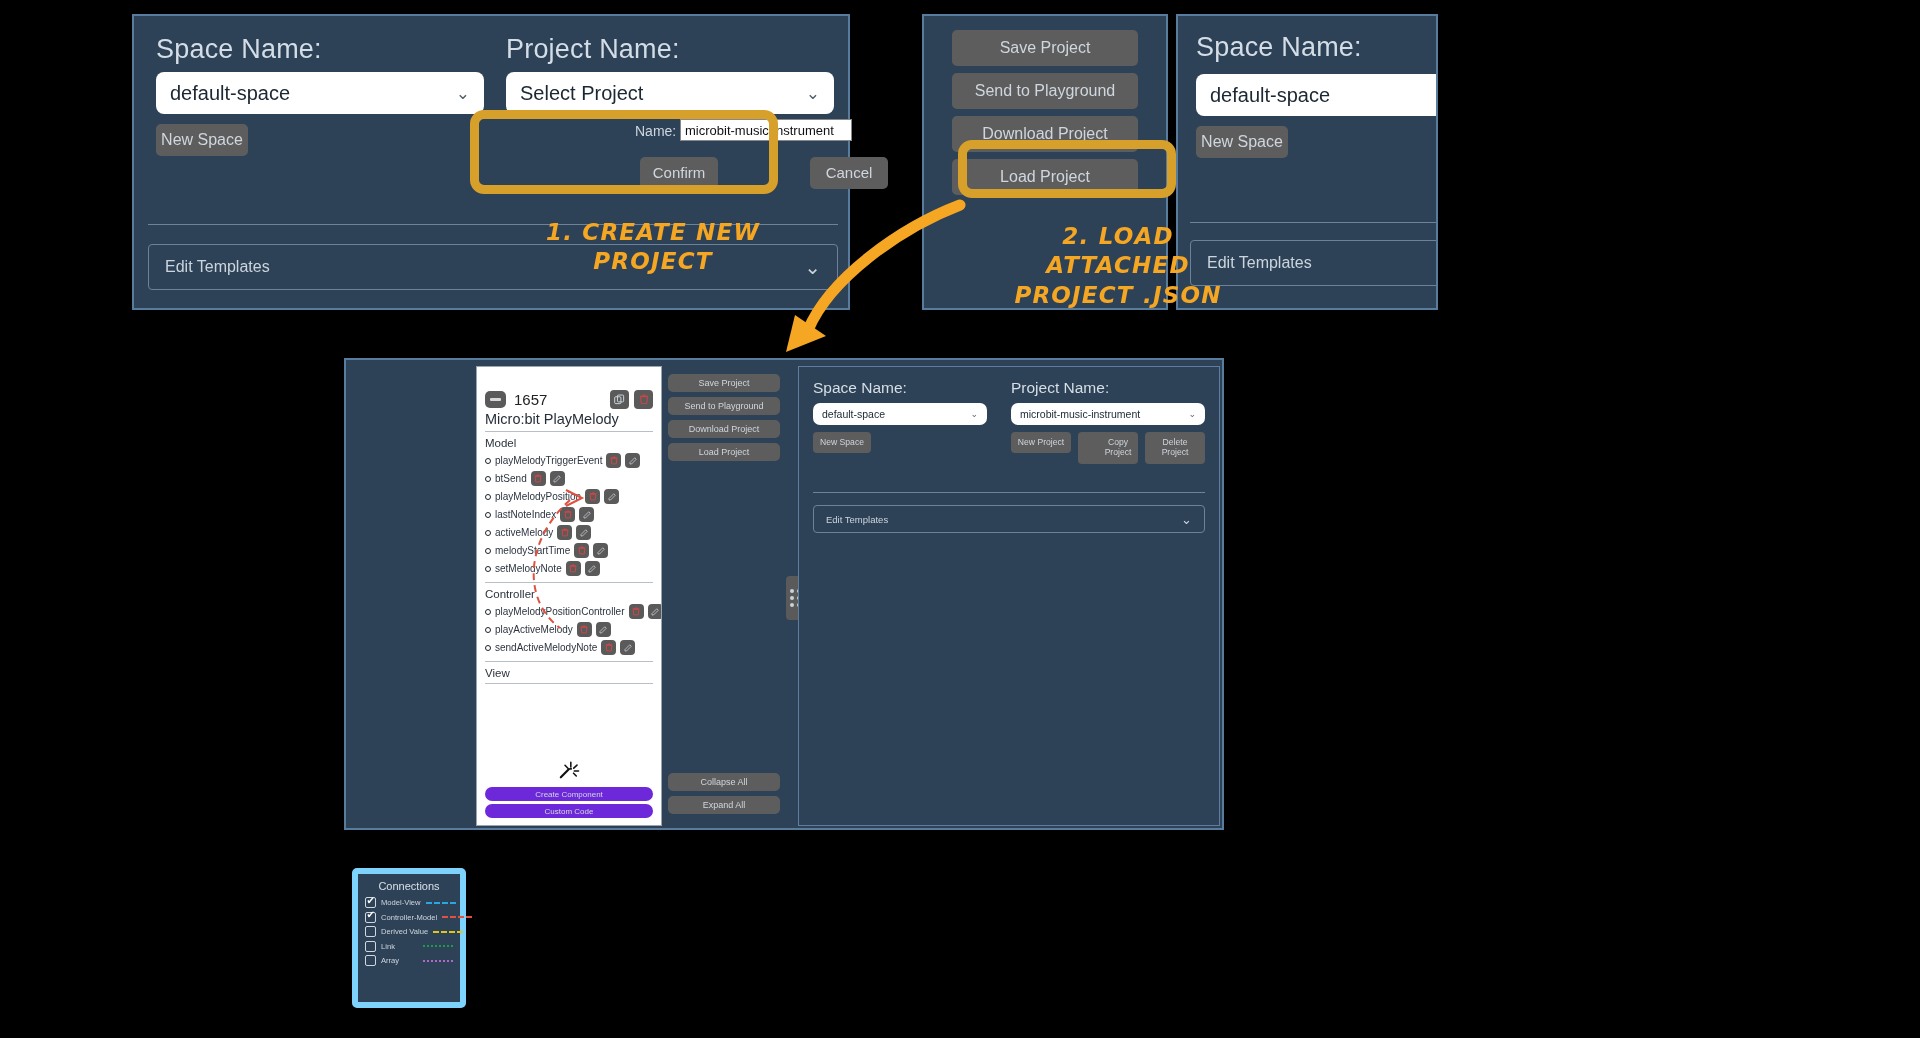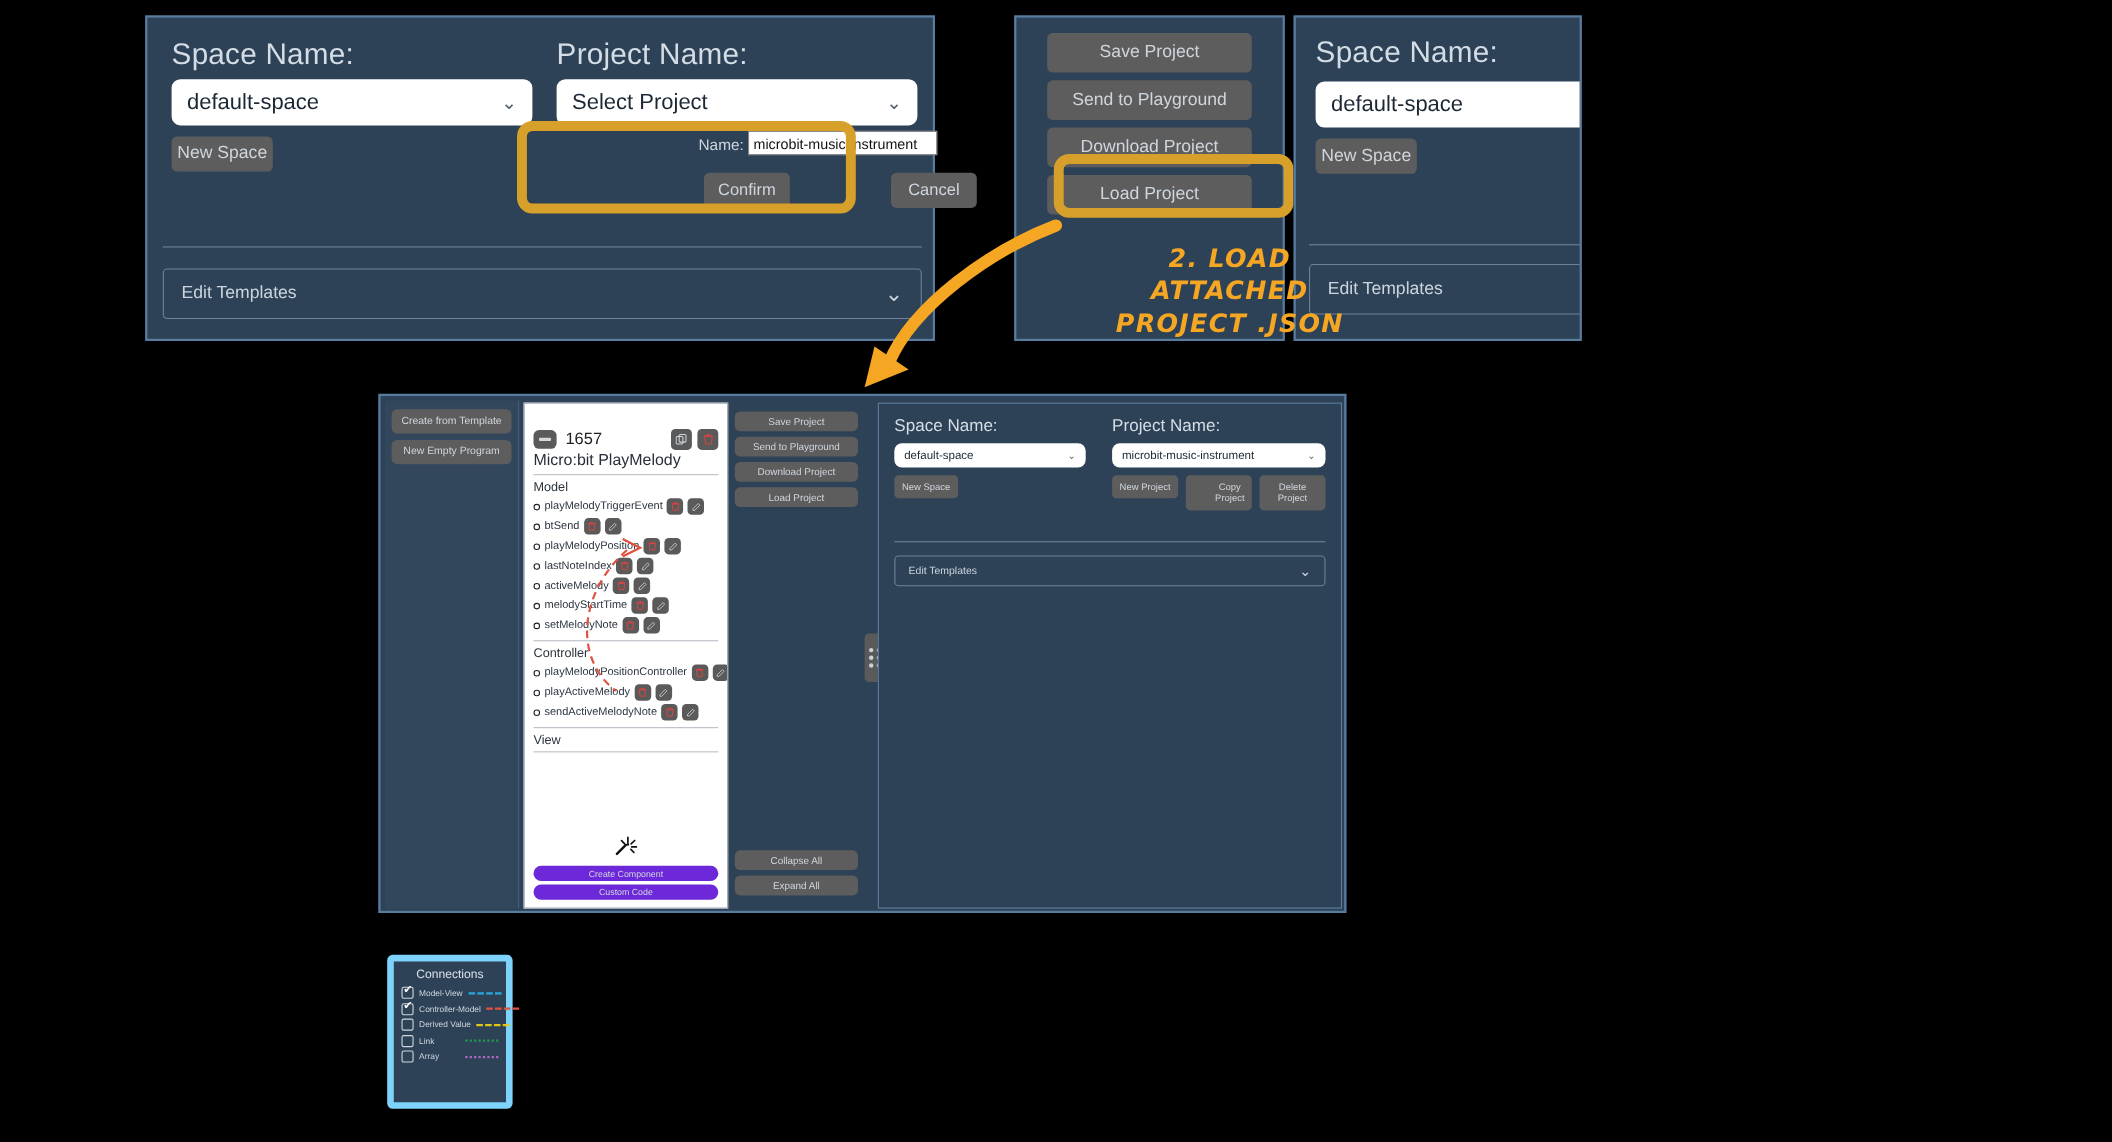--- a/index.html
+++ b/index.html
@@ -271,34 +271,31 @@
 
       </div>
       <div class="btn" style="position:absolute;left:18px;top:110px;width:92px;height:32px;font-size:16px;">New Space</div>
       <div class="divider" style="position:absolute;left:12px;top:206px;width:340px;"></div>
       <div class="accordion" style="position:absolute;left:12px;top:224px;width:340px;height:46px;">
         <span style="font-size:16px;">Edit Templates</span>
       </div>
     </div>
   </div>
 
+  <div class="annot" style="left:488px; top:218px; width:330px;">1. CREATE NEW PROJECT</div>
   <div class="annot" style="left:1002px; top:222px; width:232px;">2. LOAD ATTACHED
 PROJECT .JSON</div>
 
   <svg class="wire-svg" width="1920" height="1038">
     <path d="M 960 205 C 900 228 830 278 808 330" stroke="#f5a623" stroke-width="11" fill="none" stroke-linecap="round"></path>
     <path d="M 786 352 L 795 315 L 826 336 Z" fill="#f5a623"></path>
   </svg>
 
   <div id="app-window">
 
-    <div class="col-templates">
-      <div class="btn tmpl-btn">Create from Template</div>
-      <div class="btn tmpl-btn">New Empty Program</div>
-    </div>
 
     <div id="card">
       <div class="card-head">
         <div class="minus-btn">
             <i></i>
           </div>
         <div class="card-id">1657</div>
         <div class="card-head-icons">
           <div class="icon-sq">
             <svg width="11" height="11" viewBox="0 0 16 16">

